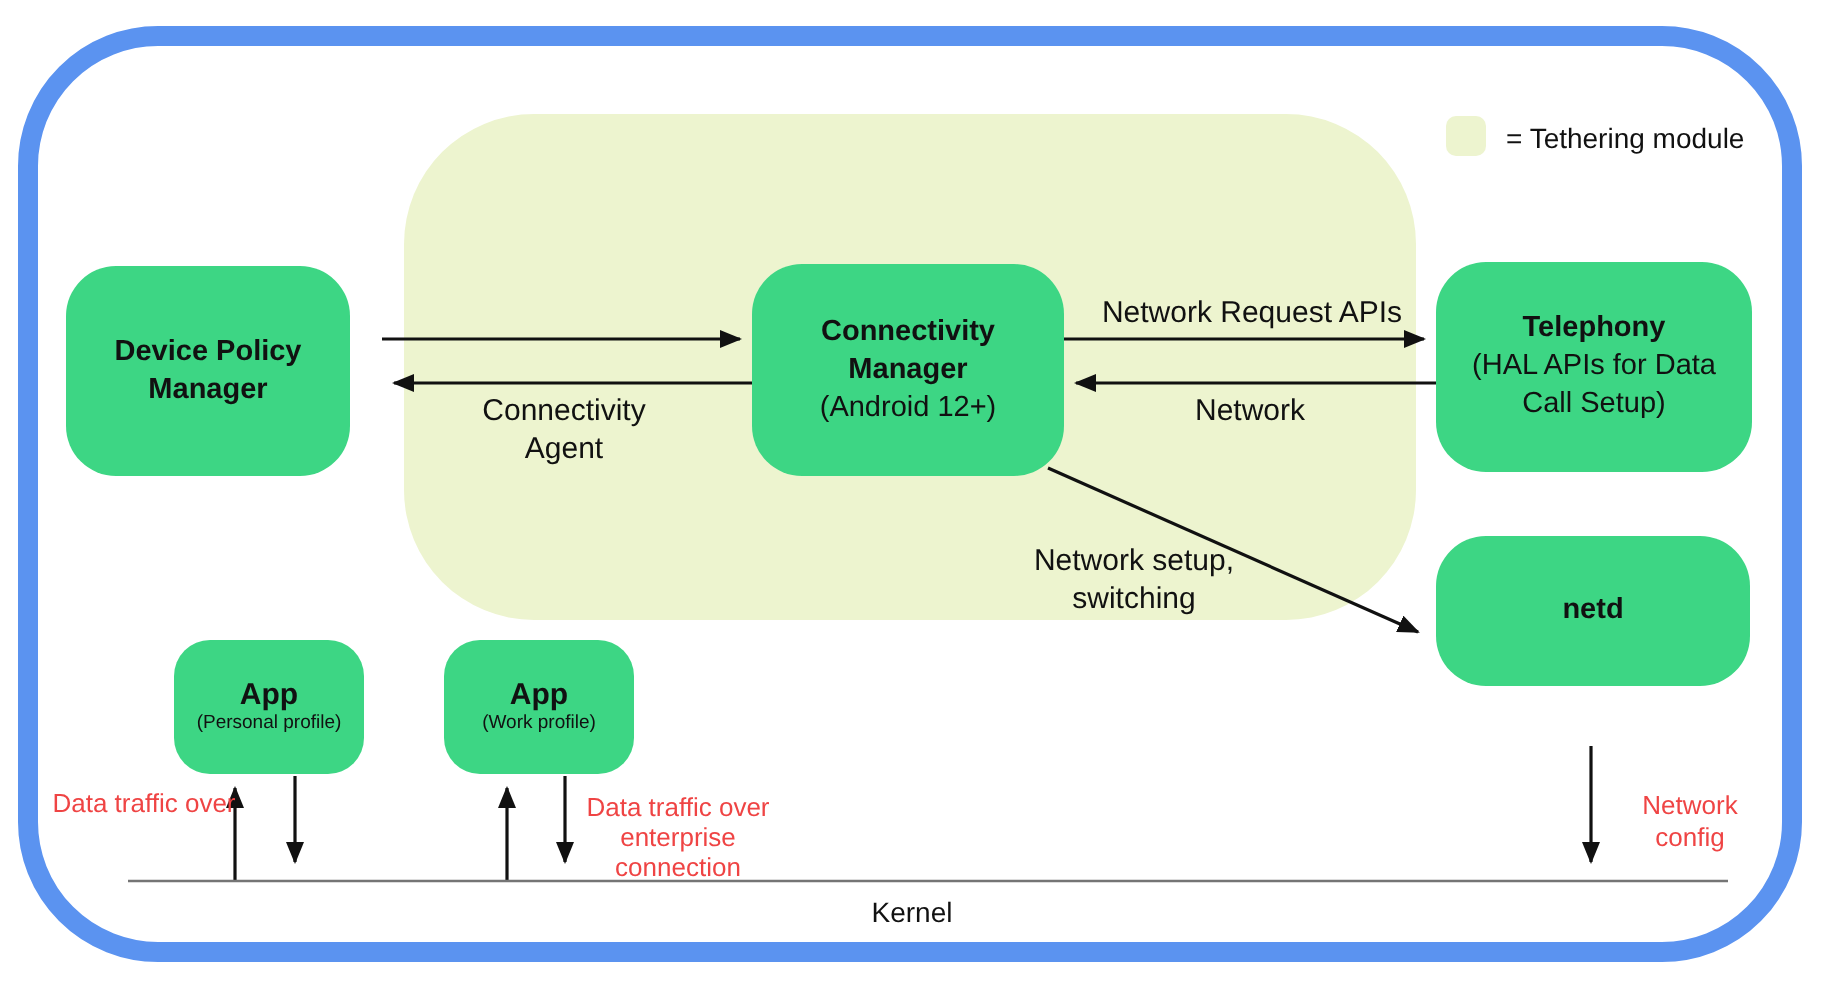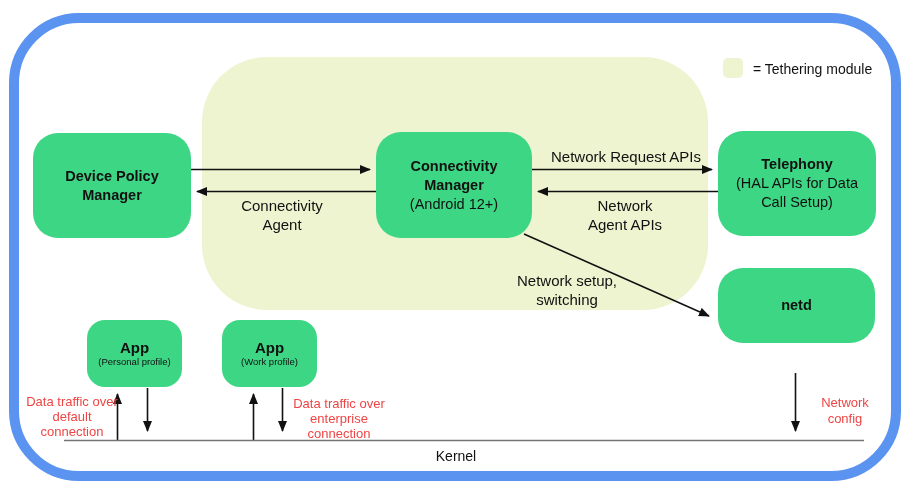--- a/index.html
+++ b/index.html
@@ -13,21 +13,21 @@
     background:#edf4cf;border-radius:65px;}
 
   .legend-swatch{position:absolute;left:723px;top:58px;width:20px;height:20px;
     background:#edf4cf;border-radius:5px;}
   .legend-label{position:absolute;left:753px;top:61px;font-size:14px;white-space:nowrap;}
 
   .node{position:absolute;background:#3dd684;border-radius:25px;display:flex;
     flex-direction:column;align-items:center;justify-content:center;text-align:center;
     font-size:14.5px;line-height:19px;}
   .b{font-weight:bold;}
-  .dpm{left:33px;top:133px;width:158px;height:105px;}
+  .dpm{left:33px;top:133px;width:142px;height:105px;}
   .cs{left:376px;top:132px;width:156px;height:106px;}
   .tel{left:718px;top:131px;width:158px;height:105px;}
   .netd-box{left:718px;top:268px;width:157px;height:75px;}
   .app{width:95px;height:67px;border-radius:18px;}
   .app1{left:87px;top:320px;}
   .app2{left:222px;top:320px;}
   .app-title{font-size:15px;font-weight:bold;line-height:17px;}
   .app-sub{font-size:9.5px;font-weight:normal;line-height:12px;}
 
   .label{position:absolute;text-align:center;font-size:15px;line-height:19px;}
@@ -108,31 +108,29 @@
 
 <div class="label lbl-connectivity-apis">
   <div>Connectivity</div>
   <div>Agent</div>
 </div>
 
 <div class="label lbl-network-request">Network Request APIs</div>
 
 <div class="label lbl-network-agent">
   <div>Network</div>
-  <div>Agent APIs</div>
 </div>
 
 <div class="label lbl-network-setup">
   <div>Network setup,</div>
   <div>switching</div>
 </div>
 
 <div class="label blue lbl-traffic-default">
   <div>Data traffic over</div>
-  <div>default connection</div>
 </div>
 
 <div class="label blue lbl-traffic-enterprise">
   <div>Data traffic over</div>
   <div>enterprise connection</div>
 </div>
 
 <div class="label blue lbl-network-config">
   <div>Network</div>
   <div>config</div>

